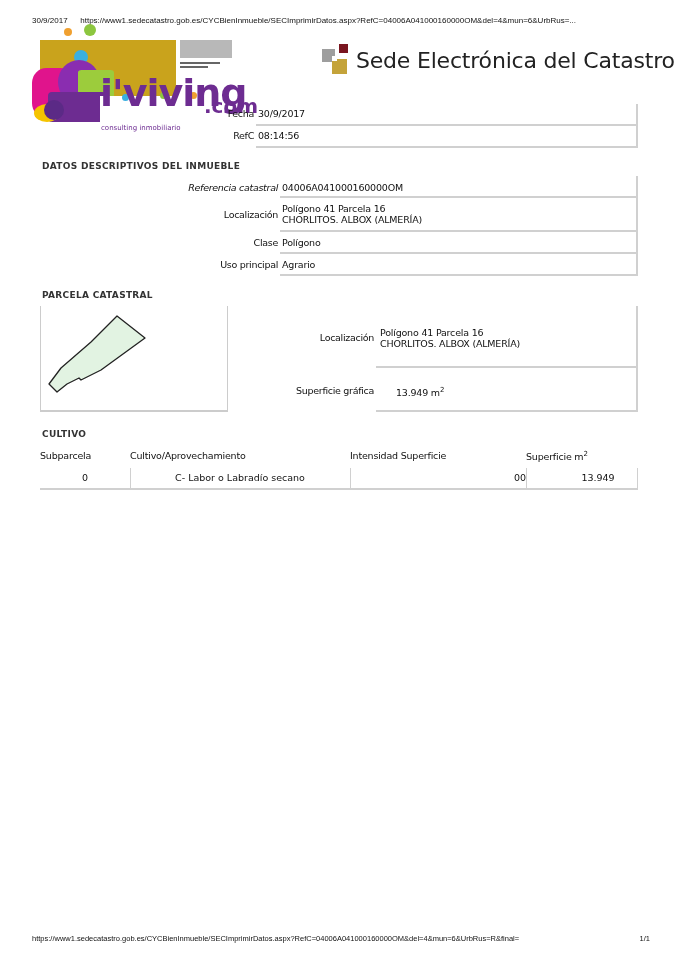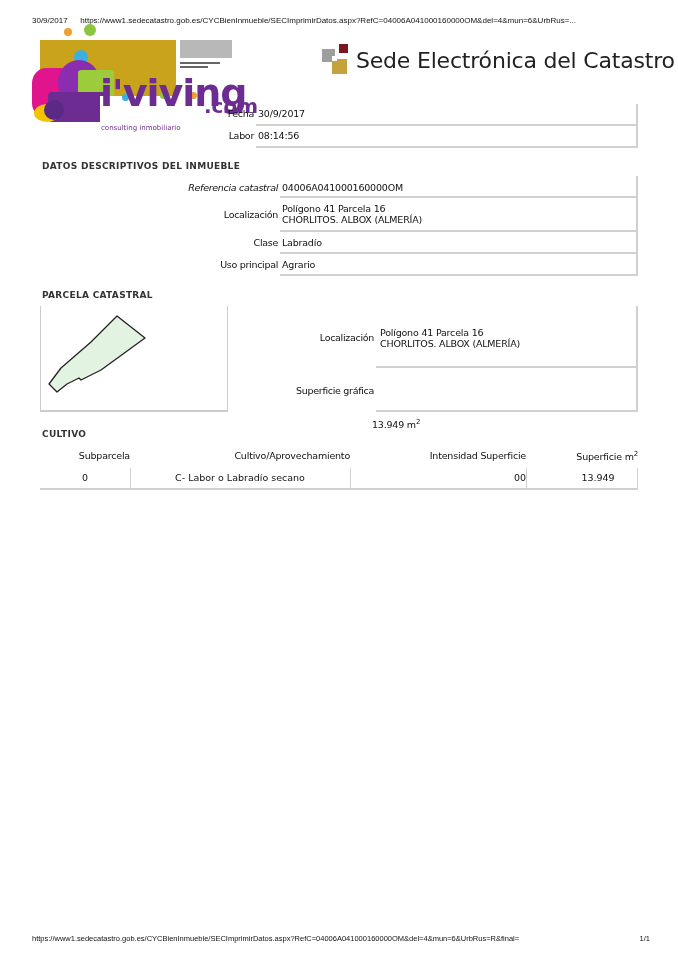--- a/index.html
+++ b/index.html
@@ -32,21 +32,21 @@
     .sede-icon .w { position: absolute; left: 10px; top: 12px; width: 5px; height: 5px; background: #fff; }
     .sede-text { position: absolute; left: 34px; top: 4px; white-space: nowrap; font-family: "DejaVu Sans", sans-serif; font-size: 22px; color: #222; letter-spacing: -0.2px; }
     .lbl { position: absolute; text-align: right; font-size: 9.5px; color: #111; font-family: "DejaVu Sans", sans-serif; letter-spacing: -0.3px; }
     .val { position: absolute; font-size: 9.5px; color: #111; font-family: "DejaVu Sans", sans-serif; padding-left: 2px; line-height: 11px; letter-spacing: -0.2px; }
     .cell-box { position: absolute; border-bottom: 2px solid #d0d0d0; border-right: 2px solid #d0d0d0; }
 
     .section-title { position: absolute; left: 42px; font-size: 9px; font-weight: bold; color: #333; letter-spacing: 0.3px; font-family: "DejaVu Sans", sans-serif; }
 
     .plot-box { position: absolute; left: 40px; top: 306px; width: 188px; height: 106px; border-left: 1px solid #ccc; border-right: 1px solid #ccc; border-bottom: 2px solid #ccc; }
 
-    .tbl-head { position: absolute; top: 450px; font-size: 9.5px; color: #111; text-align: right; font-family: "DejaVu Sans", sans-serif; letter-spacing: -0.2px; }
+    .tbl-head { position: absolute; top: 450px; font-size: 9.5px; color: #111; text-align: left; font-family: "DejaVu Sans", sans-serif; letter-spacing: -0.2px; }
     .tbl-cell { position: absolute; top: 472px; font-size: 9.5px; color: #111; text-align: center; font-family: "DejaVu Sans", sans-serif; }
     .tbl-row-line { position: absolute; left: 40px; top: 488px; width: 598px; height: 2px; background: #d0d0d0; }
     .tbl-sep { position: absolute; top: 468px; width: 1px; height: 20px; background: #d0d0d0; }
     sup { font-size: 7px; }
   </style>
 </head>
 <body>
 
 <div class="print-header">
   <span class="date">30/9/2017</span>
@@ -89,58 +89,58 @@
       <div class="w"></div>
   </div>
   <div class="sede-text">Sede Electrónica del Catastro</div>
 </div>
 
 <div class="cell-box" style="left:256px;top:104px;width:382px;height:22px;"></div>
 <div class="lbl" style="left:200px;top:108px;width:54px;">Fecha</div>
 <div class="val" style="left:256px;top:108px;">30/9/2017</div>
 
 <div class="cell-box" style="left:256px;top:126px;width:382px;height:22px;"></div>
-<div class="lbl" style="left:200px;top:130px;width:54px;">Labor</div>
+<div class="lbl" style="left:200px;top:130px;width:54px;">RefC</div>
 <div class="val" style="left:256px;top:130px;">08:14:56</div>
 
 <div class="section-title" style="top:161px;text-align:center;">DATOS DESCRIPTIVOS DEL INMUEBLE</div>
 
 <div class="cell-box" style="left:280px;top:176px;width:358px;height:22px;"></div>
 <div class="lbl" style="left:130px;top:182px;width:148px;font-style:italic;">Referencia catastral</div>
 <div class="val" style="left:280px;top:182px;">04006A041000160000OM</div>
 
 <div class="cell-box" style="left:280px;top:198px;width:358px;height:34px;"></div>
 <div class="lbl" style="left:130px;top:209px;width:148px;">Localización</div>
 <div class="val" style="left:280px;top:203px;">Polígono 41 Parcela 16</div>
 <div class="val" style="left:280px;top:214px;">CHORLITOS. ALBOX (ALMERÍA)</div>
 
 <div class="cell-box" style="left:280px;top:232px;width:358px;height:22px;"></div>
 <div class="lbl" style="left:130px;top:237px;width:148px;">Clase</div>
-<div class="val" style="left:280px;top:237px;">Labradío</div>
+<div class="val" style="left:280px;top:237px;">Polígono</div>
 
 <div class="cell-box" style="left:280px;top:254px;width:358px;height:22px;"></div>
 <div class="lbl" style="left:130px;top:259px;width:148px;">Uso principal</div>
 <div class="val" style="left:280px;top:259px;">Agrario</div>
 
 <div class="section-title" style="top:290px;">PARCELA CATASTRAL</div>
 
 <div class="plot-box">
   <svg width="188" height="106" viewBox="0 0 188 106">
     <polygon points="76,10 104,32 60,64 40,74 38,72 26,78 16,86 8,78 20,62 50,36" fill="#e2f3e2" stroke="#222" stroke-width="1.3" stroke-linejoin="round"></polygon>
   </svg>
 </div>
 
 <div class="cell-box" style="left:376px;top:306px;width:262px;height:62px;border-bottom-width:2px;"></div>
 <div class="lbl" style="left:260px;top:332px;width:114px;">Localización</div>
 <div class="val" style="left:378px;top:327px;">Polígono 41 Parcela 16</div>
 <div class="val" style="left:378px;top:338px;">CHORLITOS. ALBOX (ALMERÍA)</div>
 
 <div class="cell-box" style="left:376px;top:368px;width:262px;height:44px;"></div>
 <div class="lbl" style="left:260px;top:385px;width:114px;">Superficie gráfica</div>
-<div class="val" style="left:370px;top:385px;margin-top:32px;"><span>13.949 m</span><sup>2</sup></div>
+<div class="val" style="left:394px;top:385px;"><span>13.949 m</span><sup>2</sup></div>
 
 <div class="section-title" style="top:429px;">CULTIVO</div>
 
 <div class="tbl-head" style="left:40px;width:90px;">Subparcela</div>
 <div class="tbl-head" style="left:130px;width:220px;">Cultivo/Aprovechamiento</div>
 <div class="tbl-head" style="left:350px;width:176px;">Intensidad Superficie</div>
 <div class="tbl-head" style="left:526px;width:112px;"><span>Superficie m</span><sup>2</sup></div>
 
 <div class="tbl-sep" style="left:130px;"></div>
 <div class="tbl-sep" style="left:350px;"></div>

